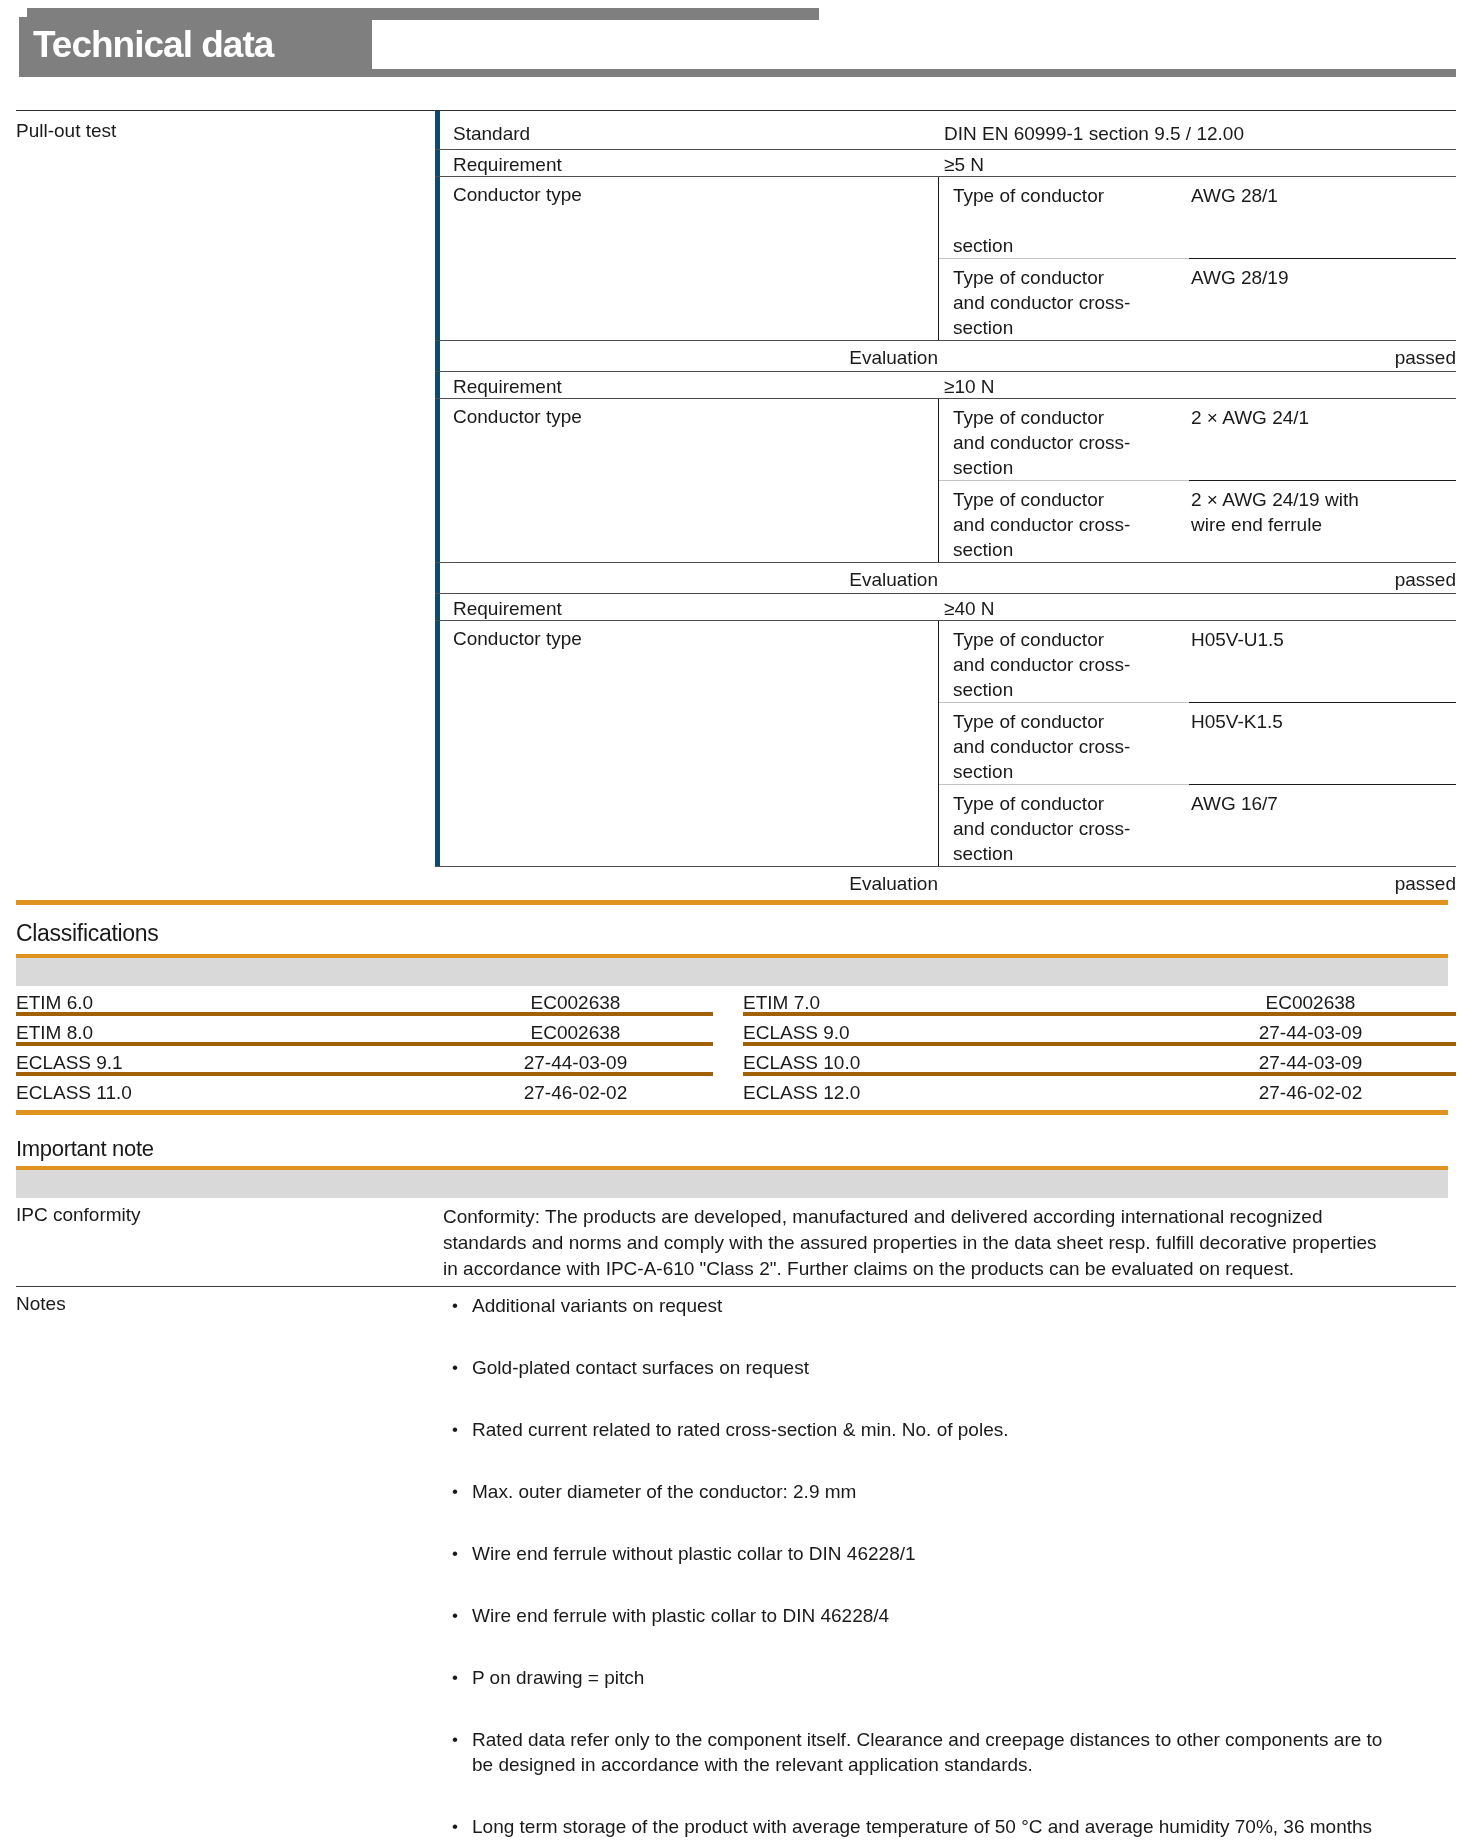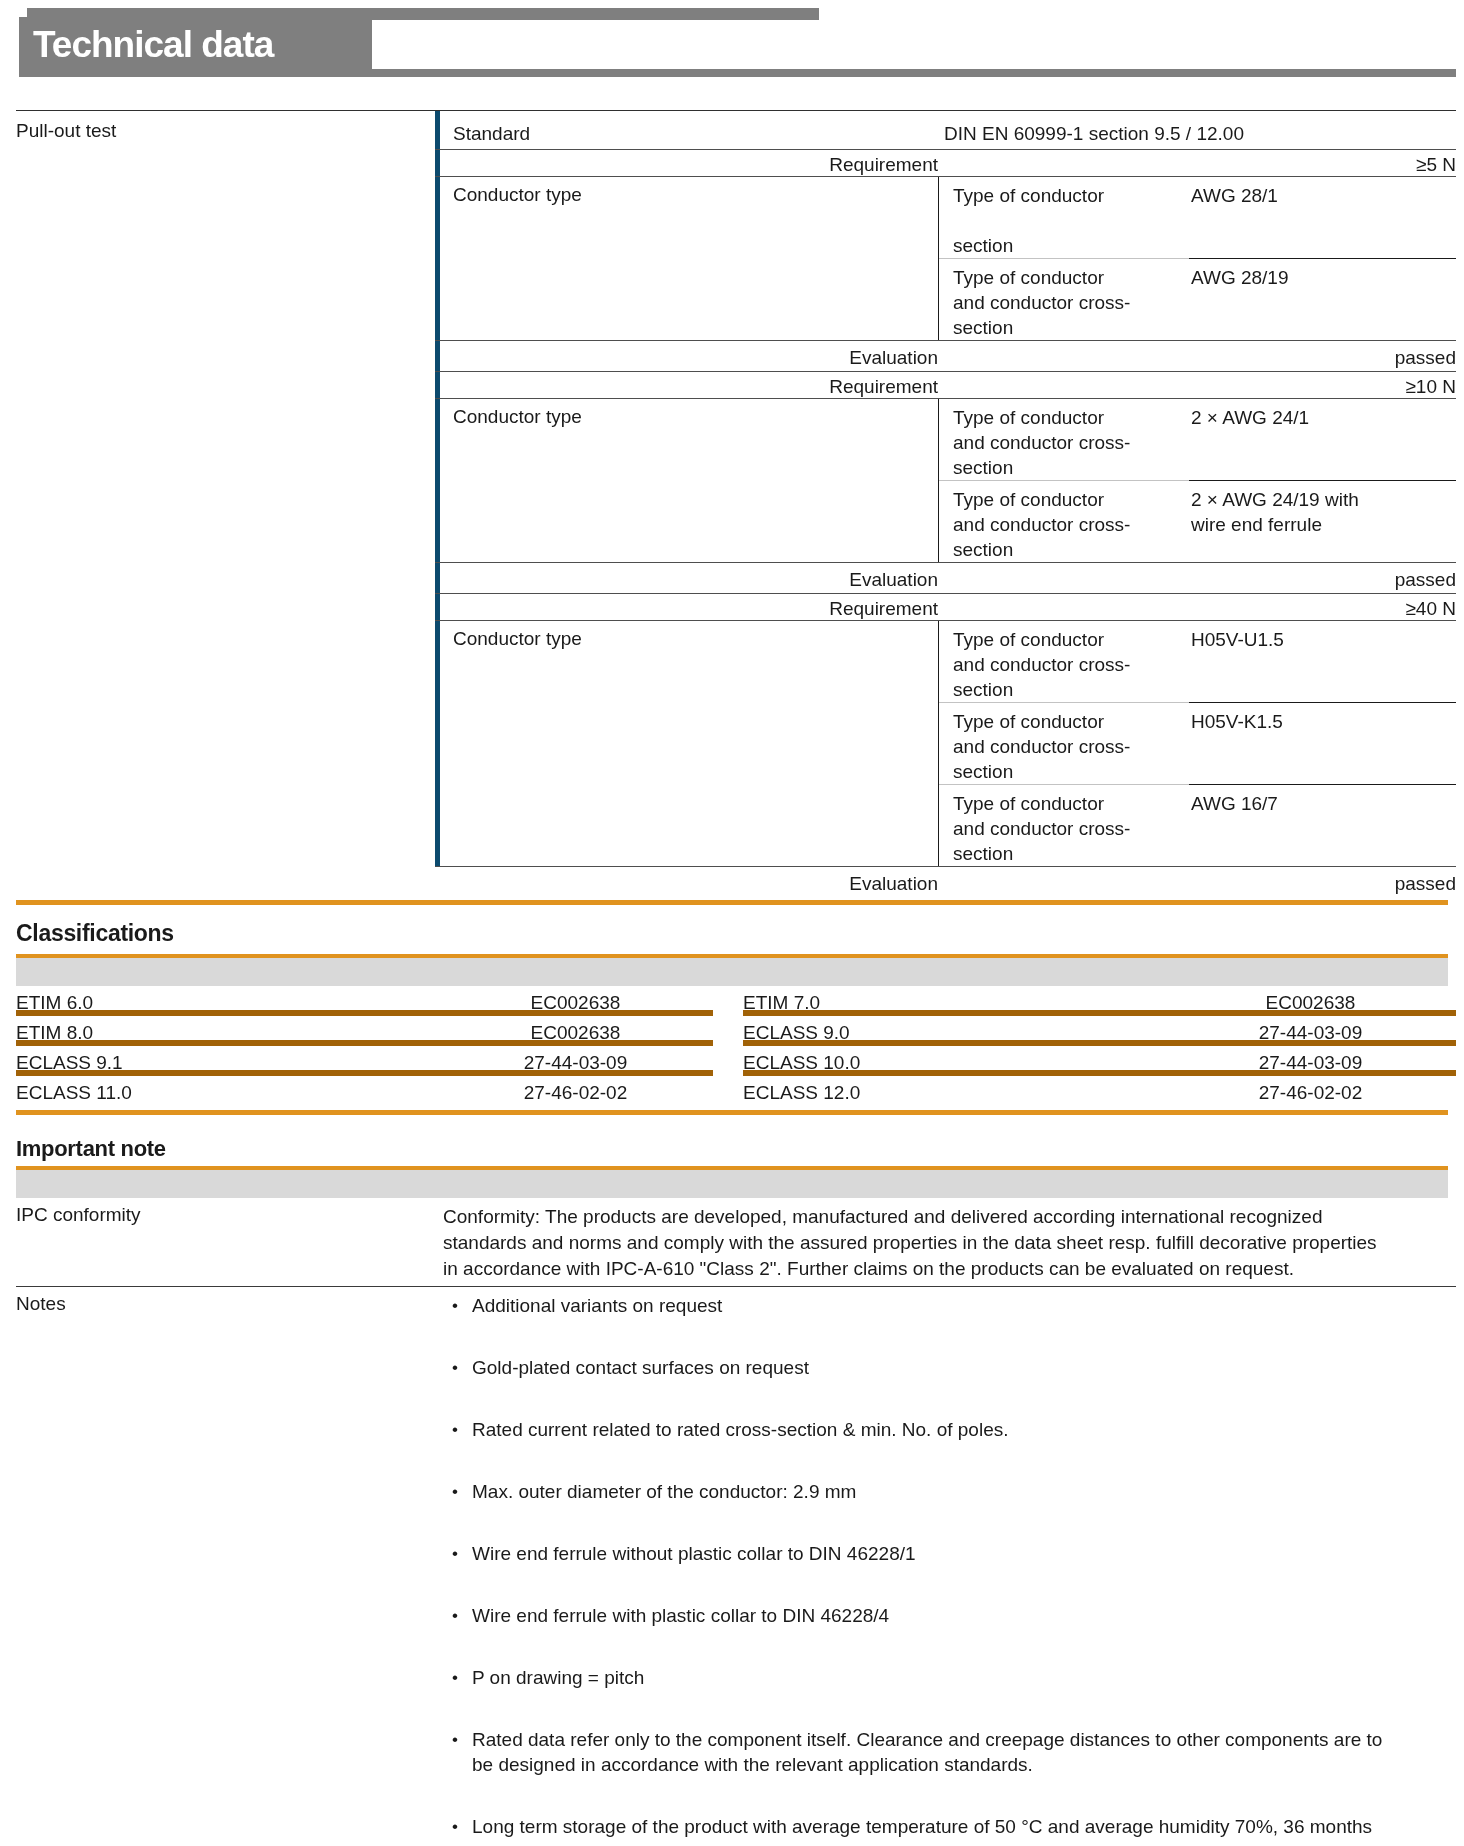--- a/index.html
+++ b/index.html
@@ -21,46 +21,46 @@
   
   .pullout-label { position:absolute; left:16px; top:120px; font-size:19px; }
   .topline { margin-left:16px; width:1440px; border-top:1px solid #2f2f2f; }
   .pot { margin-left:435px; width:1021px; font-size:19px; }
   .potrow { display:flex; border-top:1px solid #4e4e4e; }
   .potrow.no-top { border-top:none; }
   .plabel { width:503px; border-left:5px solid #0c4a6e; padding:5px 0 0 13px; }
   .potrow.no-left .plabel { border-left:none; }
   .pvalue { flex:1; padding:5px 0 0 6px; }
   .r-standard { height:38px; } .r-standard .plabel, .r-standard .pvalue { padding-top:12px; }
-  .r-req { height:27px; } .r-req .plabel, .r-req .pvalue { padding-top:4px;text-align:right; }
+  .r-req { height:27px; } .r-req .plabel, .r-req .pvalue { padding-top:4px; }
   .r-eval { height:31px; } .r-eval .plabel, .r-eval .pvalue { padding-top:6px;text-align:right; }
   .r-eval.no-left { height:30px; }
   .r-cond .plabel { padding-top:7px; }
   .r-cond .pvalue { padding:0; }
   .subtable { border-left:1px solid #1a1a1a; }
   .subrow { display:flex; min-height:81px; }
   .subrow + .subrow .slabel { border-top:1px solid #c3c3c3; }
   .subrow + .subrow .svalue { border-top:1px solid #1a1a1a; }
   .slabel { width:250px; padding:6px 0 0 14px; line-height:25px; white-space:pre-line; }
   .svalue { flex:1; padding:6px 0 0 2px; line-height:25px; white-space:pre-line; }
 
   
   .oline { margin:4px 16px 0 16px; height:5px; background:var(--acc); }
   .oline.under-h { margin-top:7px; height:4px; }
   .graybar { margin:0 16px; height:28px; background:var(--gbar); }
-  h2 { margin:14px 0 0 16px; font-size:23px; font-weight:bold; letter-spacing:-0.3px; line-height:28px; }
+  h2 { margin:14px 0 0 16px; font-size:23px; font-weight:normal; letter-spacing:-0.3px; line-height:28px; }
   h2.imp { margin-top:20px; font-size:22px; line-height:27px; }
   h2.imp + .oline { margin-top:4px; height:4px; }
 
   
   .classgrid { display:flex; margin-left:16px; width:1440px; font-size:19px; }
   .cblock { width:697px; }
   .cblock.rightb { width:713px; margin-left:30px; }
   .crow { display:flex; height:30px; padding-top:6px; }
-  .crow.divided { border-bottom:6px solid #a16207; }
+  .crow.divided { border-bottom:4px solid #a16207; }
   .clabel { width:422px; }
   .cvalue { flex:1;text-align:center; }
 
   
   .inrow { display:flex; margin-left:16px; width:1440px; font-size:19px; }
   .inrow.ipc { padding:6px 0 4px 0; }
   .inlabel { width:427px; }
   .invalue { flex:1; line-height:26px; white-space:pre-line; }
   .inrow.notes { border-top:1px solid #3a3a3a; padding-top:6px; }
   .noteslist { list-style:none; flex:1; }

